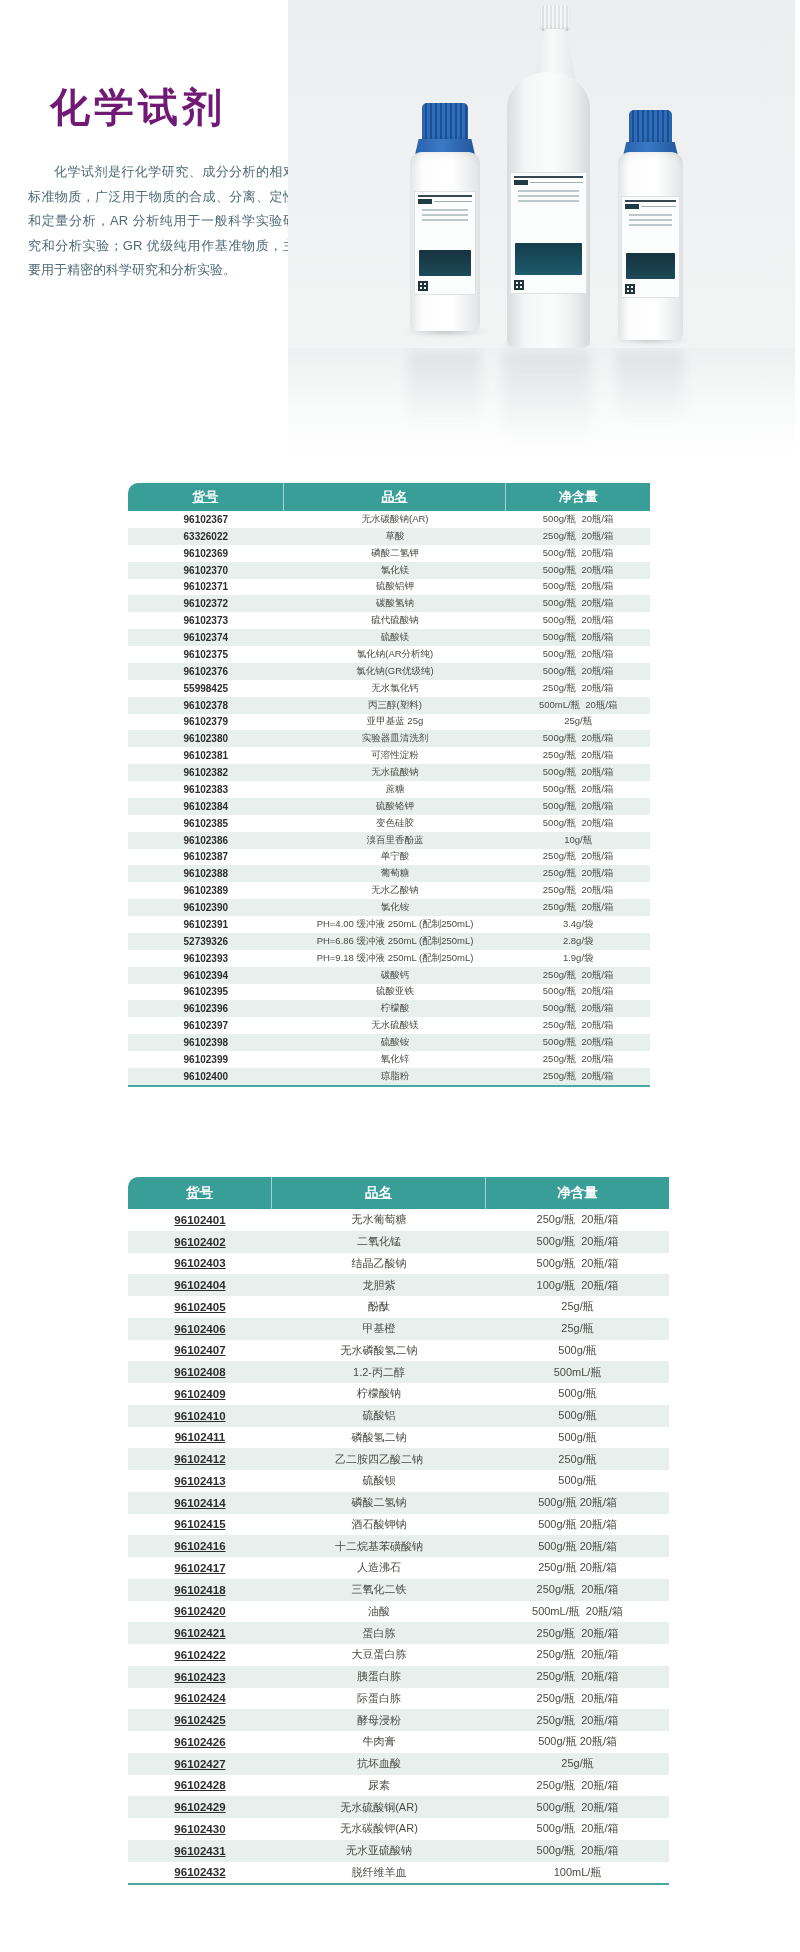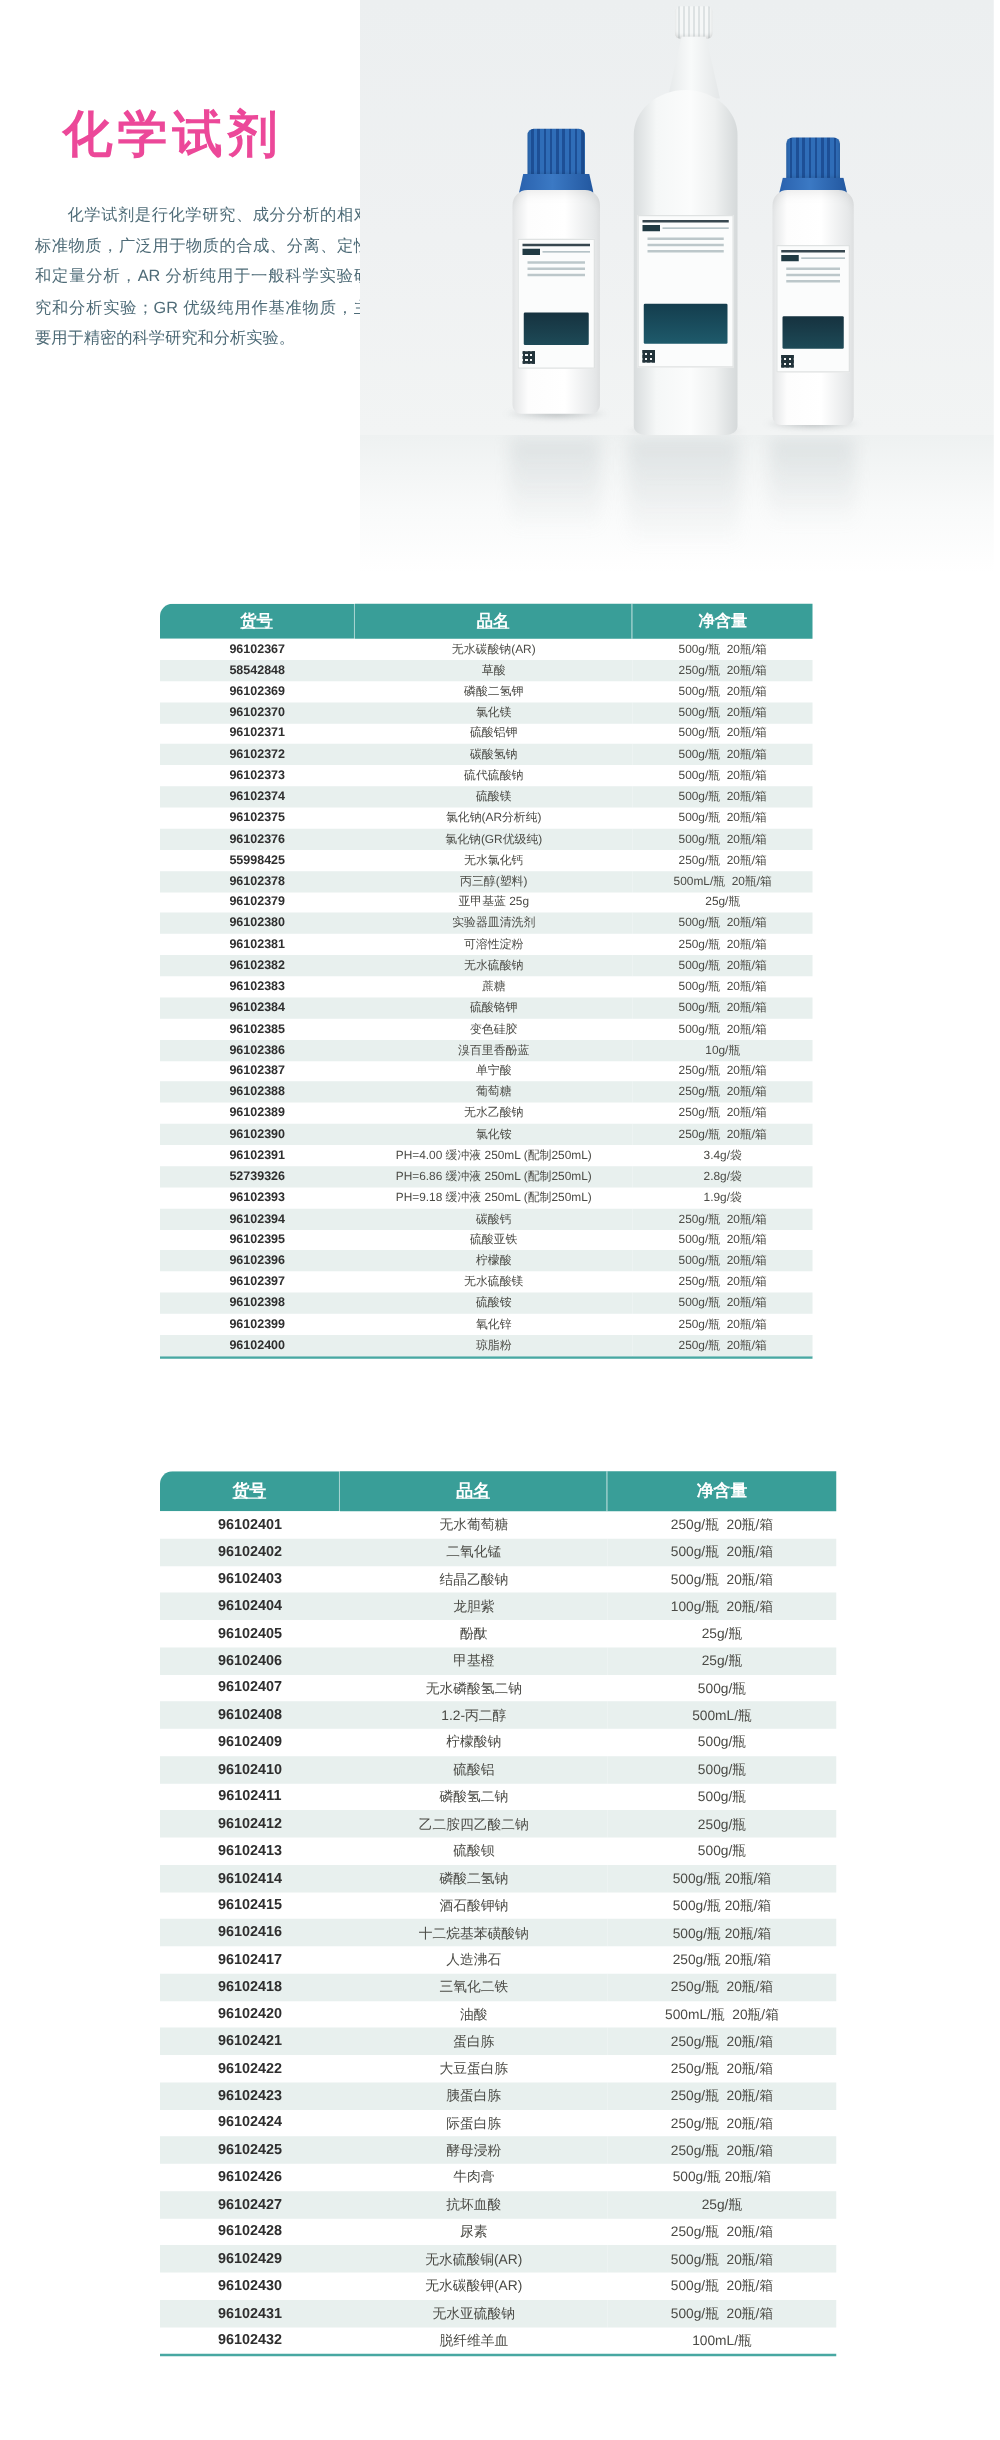--- a/index.html
+++ b/index.html
@@ -4,21 +4,21 @@
 <style>
   html,body{margin:0;padding:0;}
   body{
     width:800px;height:1952px;position:relative;background:#ffffff;
     font-family:"Liberation Sans","DejaVu Sans",sans-serif;
     overflow:hidden;
   }
   
   .hero-title{
     position:absolute;left:50px;top:80px;margin:0;
-    font-size:40px;font-weight:bold;letter-spacing:4px;color:#ec4899;
+    font-size:40px;font-weight:bold;letter-spacing:4px;color:#701a75;
   }
   .hero-desc{
     position:absolute;left:28px;top:160px;width:268px;margin:0;
     font-size:13px;line-height:24.5px;color:#4E6B77;
     text-align:justify;text-indent:2em;
   }
   
   .photo{
     position:absolute;left:288px;top:0;width:507px;height:348px;
     background:linear-gradient(180deg,#eceff0 0%,#eff1f2 55%,#f2f4f4 100%);
@@ -124,21 +124,21 @@
   .catalog-2 thead th{height:32px;font-size:13.5px;}
   .catalog tbody td{
     text-align:center;padding:0;color:#4a4a45;vertical-align:middle;
     overflow:hidden;white-space:pre;
   }
   .catalog tbody tr:nth-child(even) td{background:#E8F0EE;}
   .catalog-1 tbody td{height:16.88px;font-size:9.5px;}
   .catalog-2 tbody td{height:21.75px;font-size:11px;}
   .catalog td.code{font-weight:bold;color:#2e2e2e;}
   .catalog-1 td.code{font-size:10px;}
-  .catalog-2 td.code{font-size:11.5px;}
+  .catalog-2 td.code{font-size:11.5px;text-decoration:underline;}
   .catalog-1 col.c1{width:29.8%}.catalog-1 col.c2{width:42.7%}.catalog-1 col.c3{width:27.5%}
   .catalog-2 col.c1{width:26.6%}.catalog-2 col.c2{width:39.6%}.catalog-2 col.c3{width:33.8%}
 </style>
 </head>
 <body>
 
 <div>
 
   <h1 class="hero-title">化学试剂</h1>
   <p class="hero-desc">化学试剂是行化学研究、成分分析的相对标准物质，广泛用于物质的合成、分离、定性和定量分析，AR 分析纯用于一般科学实验研究和分析实验；GR 优级纯用作基准物质，主要用于精密的科学研究和分析实验。</p>
@@ -250,21 +250,21 @@
             <th>净含量</th>
           </tr>
         </thead>
         <tbody>
           <tr>
             <td class="code">96102367</td>
             <td class="name">无水碳酸钠(AR)</td>
             <td class="qty">500g/瓶  20瓶/箱</td>
           </tr>
           <tr>
-            <td class="code">58542848</td>
+            <td class="code">63326022</td>
             <td class="name">草酸</td>
             <td class="qty">250g/瓶  20瓶/箱</td>
           </tr>
           <tr>
             <td class="code">96102369</td>
             <td class="name">磷酸二氢钾</td>
             <td class="qty">500g/瓶  20瓶/箱</td>
           </tr>
           <tr>
             <td class="code">96102370</td>

